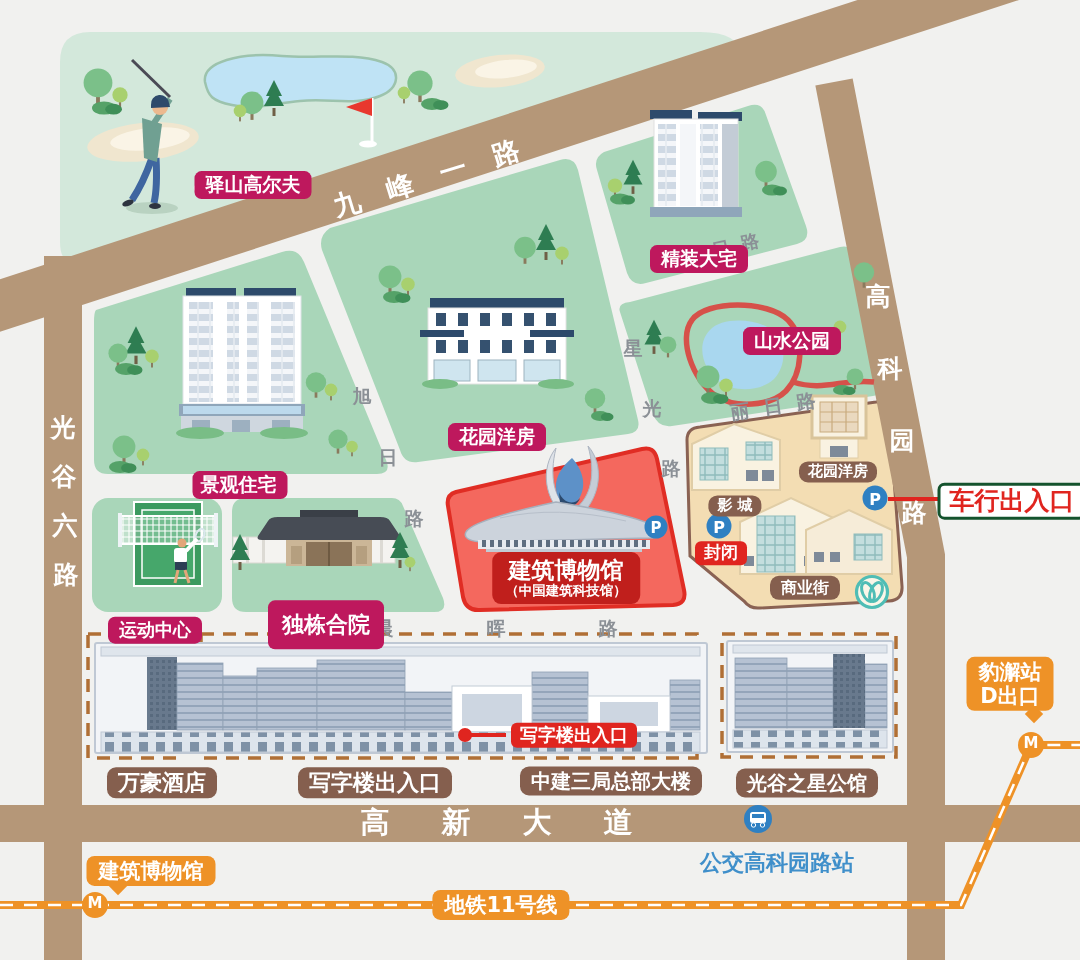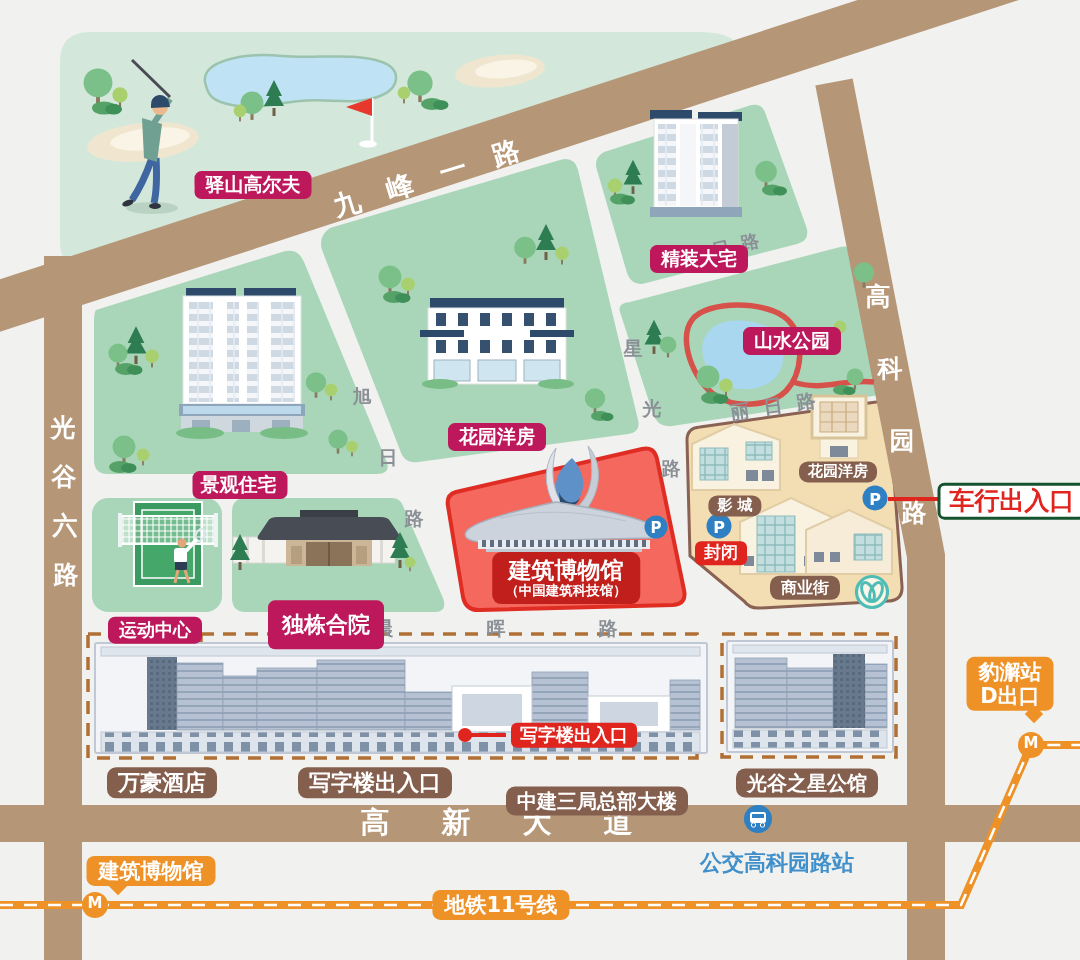--- a/index.html
+++ b/index.html
@@ -464,21 +464,21 @@
 <div class="museum-badge" style="left:566px;top:578px;">
   <div class="t">建筑博物馆</div>
   <div class="s">（中国建筑科技馆）</div>
 </div>
 
 <div class="badge bb" style="left:838px;top:472px;font-size:15px;padding:2px 9px;">花园洋房</div>
 <div class="badge bb" style="left:735px;top:506px;font-size:15px;padding:2px 9px;">影 城</div>
 <div class="badge bb" style="left:805px;top:588px;font-size:16px;">商业街</div>
 <div class="badge bb" style="left:162px;top:783px;font-size:22px;">万豪酒店</div>
 <div class="badge bb" style="left:375px;top:783px;font-size:22px;">写字楼出入口</div>
-<div class="badge bb" style="left:597px;top:781px;margin-top:20px;">中建三局总部大楼</div>
+<div class="badge bb" style="left:611px;top:781px;">中建三局总部大楼</div>
 <div class="badge bb" style="left:807px;top:783px;">光谷之星公馆</div>
 
 <div class="badge br" style="left:721px;top:553px;font-size:17px;">封闭</div>
 <div class="badge br" style="left:574px;top:735px;">写字楼出入口</div>
 <div class="badge bw" style="left:1012px;top:501px;">车行出入口</div>
 
 <div class="ptr" style="left:118px;top:886px;"></div>
 <div class="badge bo" style="left:151px;top:871px;">建筑博物馆</div>
 <div class="badge bo metro-badge" style="left:501px;top:905px;">地铁11号线</div>
 <div class="ptr" style="left:1034px;top:714px;"></div>

